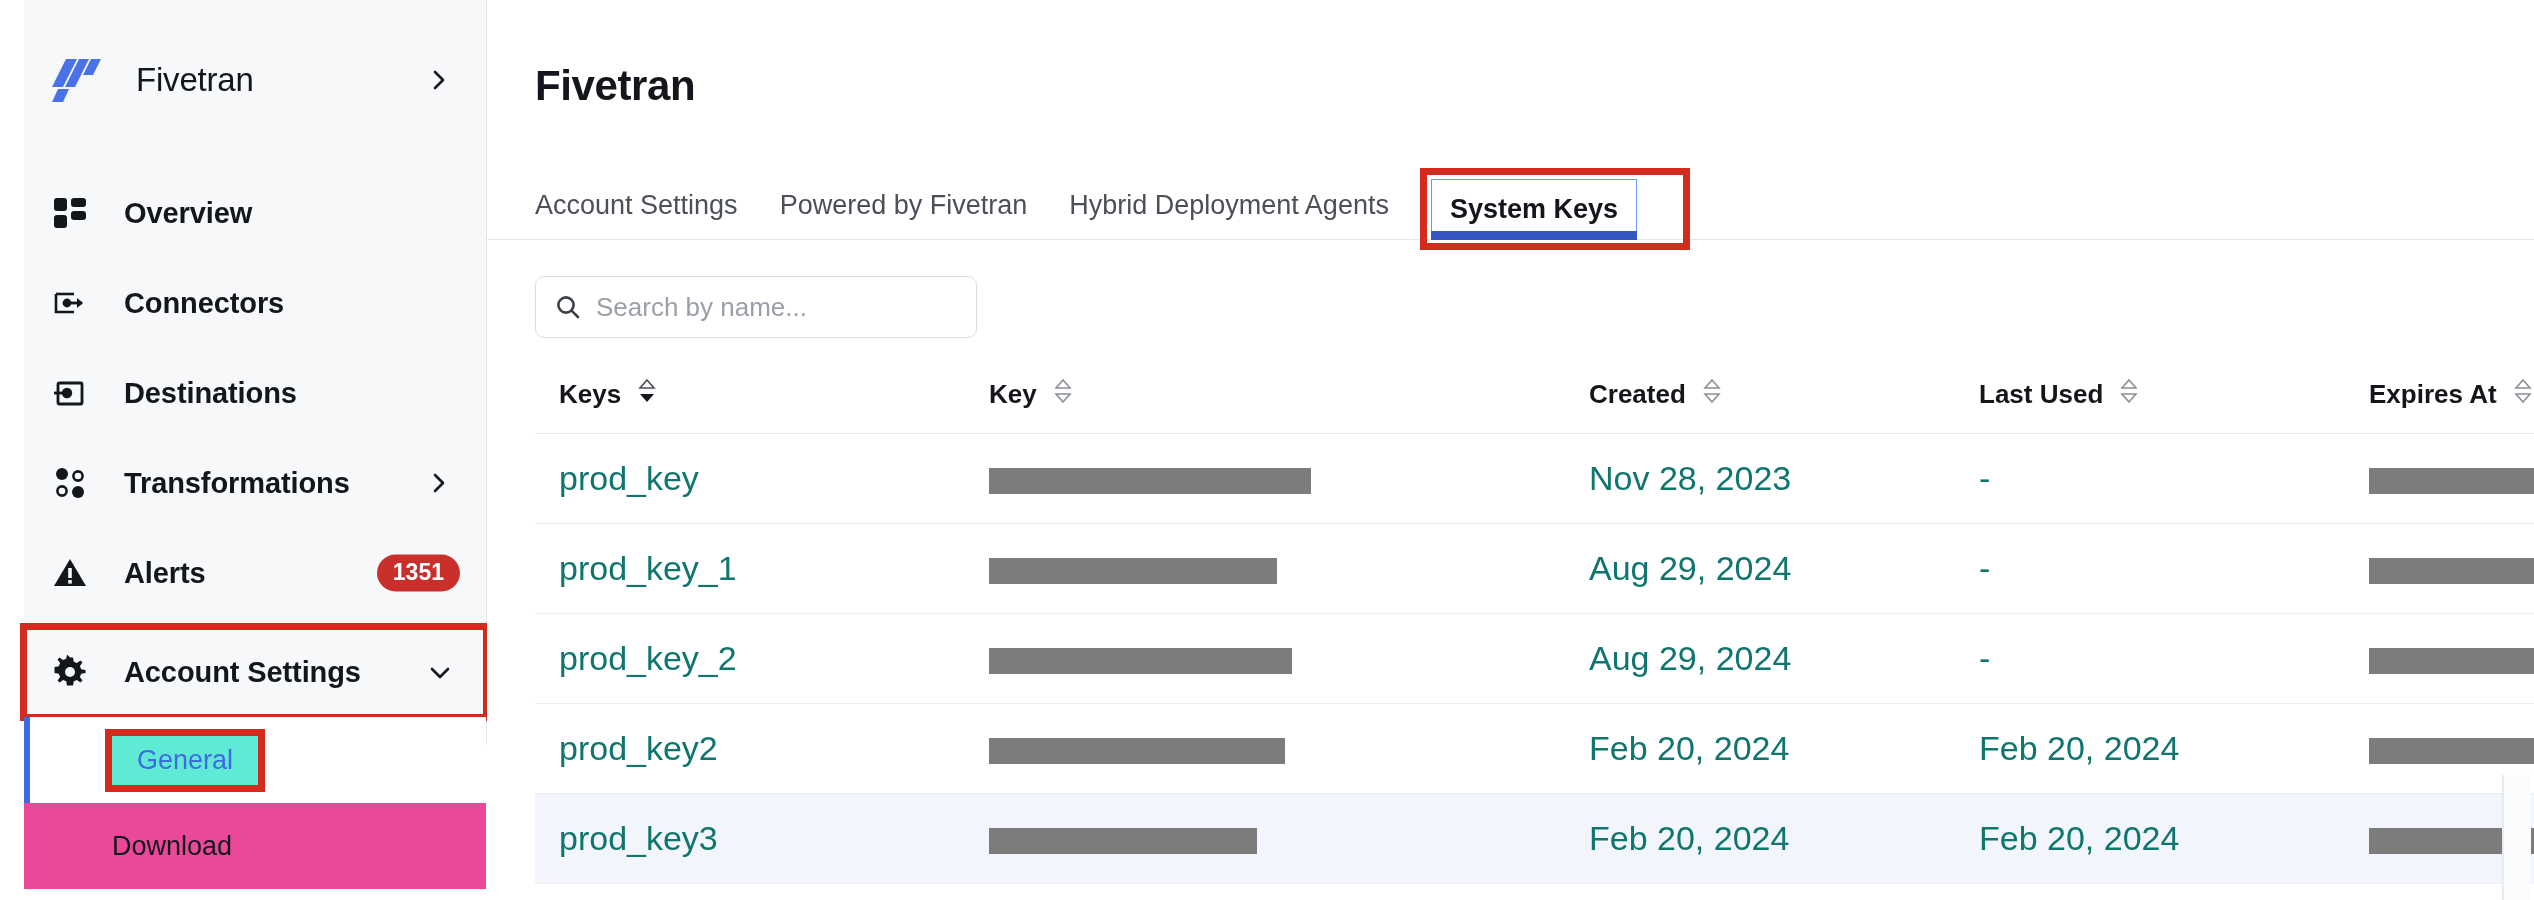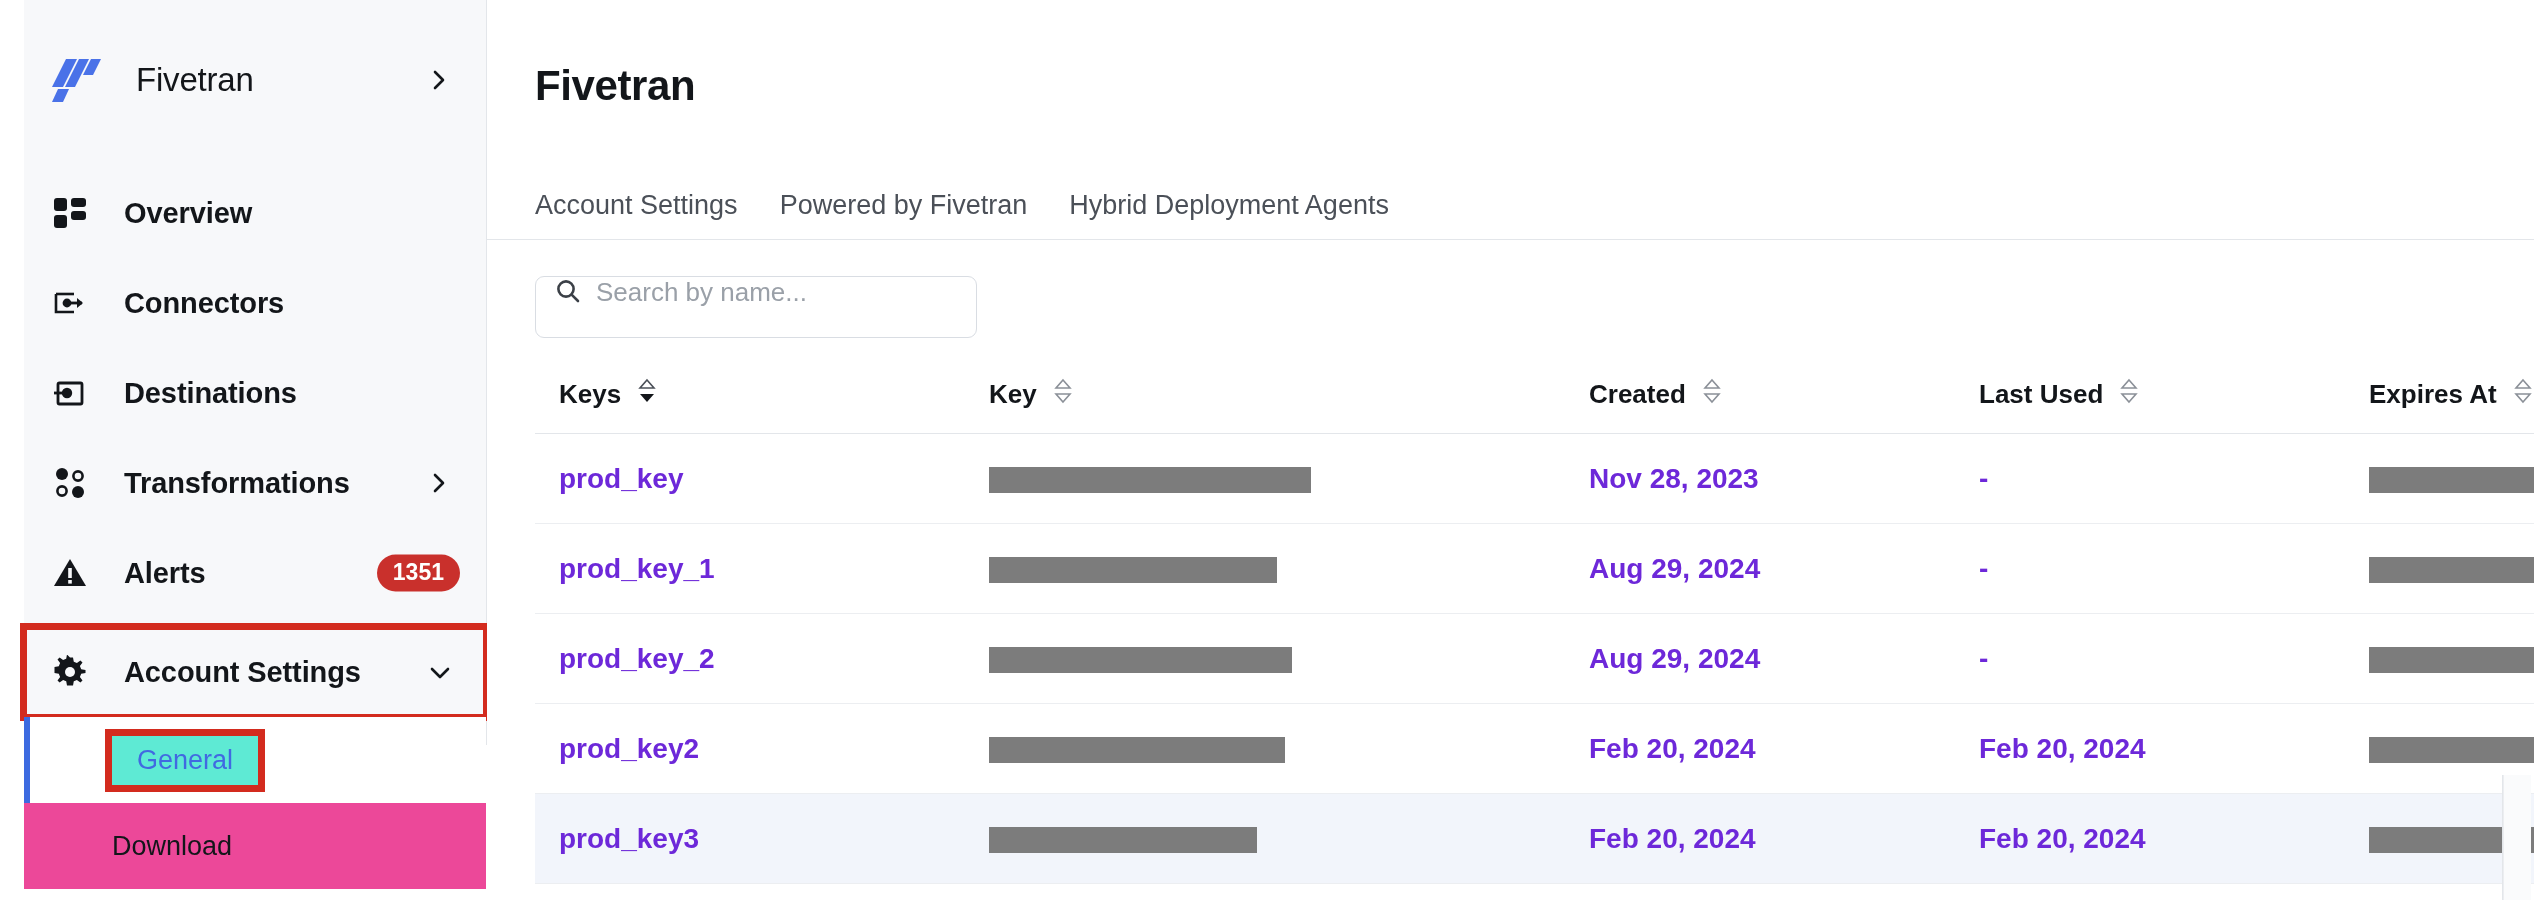--- a/index.html
+++ b/index.html
@@ -126,21 +126,21 @@
     position: relative;
   }
 
   .toolbar {
     display: flex; align-items: center; justify-content: space-between;
     padding: 36px 44px 0 48px;
   }
   .search-box {
     width: 442px; height: 62px;
     border: 1px solid #d9dde3; border-radius: 9px;
-    display: flex; align-items: flex-start;
+    display: flex; align-items: center;
     padding: 0 18px; background: #fff;
   }
   .search-icon { width: 28px; height: 28px; flex: 0 0 28px; margin-right: 14px; }
   .search-input {
     border: 0; outline: 0; font-size: 26px; color: #13161a;
     font-family: "Liberation Sans", sans-serif;
     flex: 1 1 auto; background: transparent;
   }
   .search-input::placeholder { color: #9aa0a8; }
   .add-btn-wrap { outline: 7px solid #d32b1e; outline-offset: 4px; border-radius: 3px; }
@@ -157,21 +157,21 @@
   
   .table-wrap { padding: 30px 0 0 48px; position: relative; }
   table { border-collapse: collapse; width: 2158px; table-layout: fixed; }
   thead th {
     text-align: left; font-size: 26px; font-weight: 700; color: #13161a;
     padding: 10px 0 22px 24px; border-bottom: 1px solid #e3e6ea;
     white-space: nowrap;
   }
   th .th-inner { display: flex; align-items: center; gap: 16px; }
   tbody td {
-    font-size: 28px; color: #6d28d9; font-weight: 700;
+    font-size: 34px; color: #0f766e; font-weight: 400;
     padding: 0 0 0 24px; height: 90px;
     border-bottom: 1px solid #eceef1;
     vertical-align: middle;
   }
   tbody tr.hovered td { background: #f2f5fb; }
   .redact { display: inline-block; height: 26px; background: #7c7c7c; vertical-align: middle; }
   .col-name { width: 430px; }
   .col-key { width: 600px; }
   .col-created { width: 390px; }
   .col-last { width: 390px; }
@@ -316,20 +316,23 @@
   </aside>
 
   <main class="main">
 
     <h1 class="page-title">Fivetran</h1>
 
     <nav class="tabs">
       <div class="tab">Account Settings</div>
       <div class="tab">Powered by Fivetran</div>
       <div class="tab">Hybrid Deployment Agents</div>
+      <div class="tab-box-outer">
+        <div class="tab active">System Keys</div>
+      </div>
     </nav>
 
     <div class="toolbar">
       <div class="search-box">
         <span class="search-icon">
           <svg width="28" height="28" viewBox="0 0 28 28" fill="none" stroke="#3b4047" stroke-width="2.6" stroke-linecap="round">
             <circle cx="12" cy="12" r="7.6"></circle>
               <line x1="17.6" y1="17.6" x2="24" y2="24"></line>
           </svg>
         </span>

